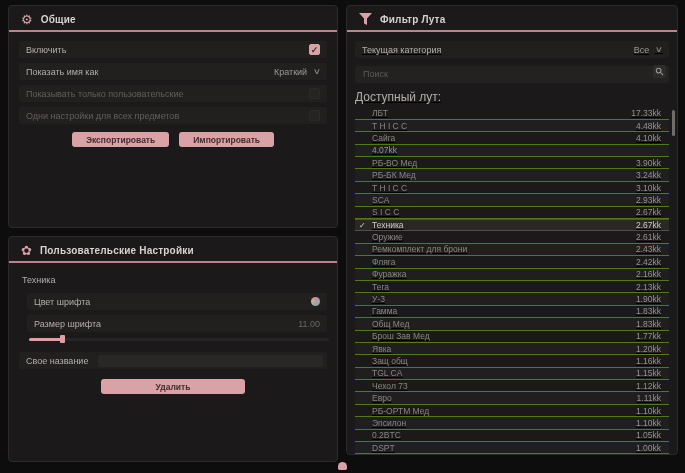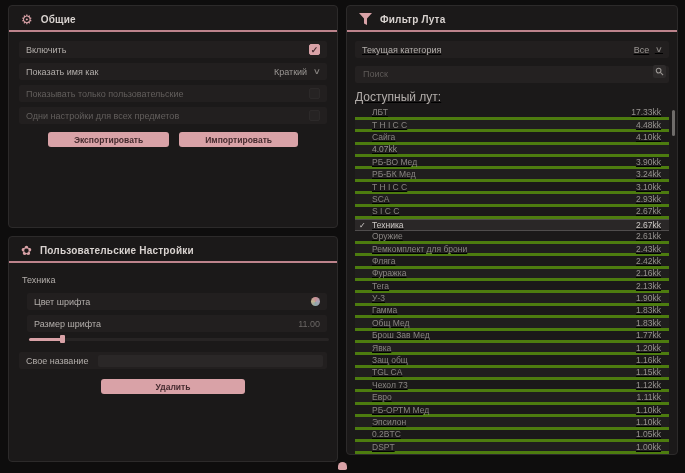--- a/index.html
+++ b/index.html
@@ -21,21 +21,21 @@
   .setrow.dim .lbl{color:#635f5d;}
   .setrow.dim .cb{opacity:.45;}
   .cb{width:11px;height:11px;border-radius:2px;background:#2c2a2a;border:1px solid #3a3737;
       box-sizing:border-box;text-align:center;}
   .cb.checked{background:#d9a2a7;border-color:#d9a2a7;color:#472c30;font-size:9px;
       line-height:10px;font-weight:bold;}
   .dd{display:flex;align-items:center;gap:7px;font-size:9px;color:#9b9794;cursor:default;}
   .chev{color:#878380;font-size:8px;transform:scaleX(1.4);}
   .btnrow{display:flex;justify-content:center;gap:10px;margin-top:8px;}
   .btn{background:#d9a2a7;color:#452b2f;font-weight:bold;font-size:8.5px;border:none;
-       border-radius:3px;height:15px;padding:0 26px;font-family:inherit;}
+       border-radius:3px;height:15px;padding:0 14px;font-family:inherit;}
   
   .grouplbl{font-size:9px;color:#b3aeab;margin:3px 2px 8px 3px;}
   .inrow{margin-left:8px;}
   .colorwheel{width:9px;height:9px;border-radius:50%;
      background:conic-gradient(#c98f95,#a9a2b5,#8fa6a9,#c2b491,#c98f95);}
   .sizeval{font-size:9px;color:#6b6765;}
   .slider{position:relative;margin:3px 0 9px 10px;width:300px;height:8px;}
   .slider .track{position:absolute;left:0;top:3px;width:100%;height:3px;background:#272424;border-radius:2px;}
   .slider .fill{position:absolute;left:0;top:3px;width:34px;height:3px;background:#d9a2a7;border-radius:2px;}
   .slider .thumb{position:absolute;left:31px;top:0;width:5px;height:8px;background:#d9a2a7;border-radius:1px;}
@@ -46,21 +46,21 @@
   
   .searchwrap{position:relative;margin-bottom:7px;}
   .searchwrap input{width:100%;box-sizing:border-box;height:17px;background:#242121;border:none;
       border-radius:2px;color:#bdb8b5;font-size:9px;padding:0 26px 0 8px;font-family:inherit;}
   .searchwrap input::placeholder{color:#5f5b59;}
   .searchbtn{position:absolute;right:3px;top:2px;width:13px;height:13px;background:#2e2b2b;
       border-radius:2px;display:flex;align-items:center;justify-content:center;}
   .listlbl{font-size:12px;color:#b3aeab;margin:2px 0 4px 0;}
   .list{position:relative;}
   .litem{position:relative;display:flex;align-items:center;height:12.4px;box-sizing:border-box;
-      border-bottom:3px solid #4d7c0f;padding:0 8px 0 17px;font-size:8.5px;}
+      border-bottom:1px solid #4d7c0f;padding:0 8px 0 17px;font-size:8.5px;}
   .litem:nth-child(odd){background:#201e1e;}
   .liname{flex:1;color:#898582;white-space:nowrap;overflow:hidden;}
   .lival{color:#96928f;}
   .chk{position:absolute;left:4px;top:1px;color:#d4d0cd;font-size:8px;display:none;}
   .litem.checked{background:#2a2727;border-top:1px solid #504d4d;border-bottom:1px solid #504d4d;}
   .litem.checked .liname,.litem.checked .lival{color:#ccc8c5;}
   .litem.checked .chk{display:block;}
   .scrollthumb{position:absolute;right:-6px;top:2px;width:3px;height:26px;background:#6f6c6a;border-radius:2px;}
   .resize-handle{position:absolute;left:338px;top:462px;width:9px;height:8px;background:#d9a2a7;
       border-radius:5px 5px 2px 2px;}

